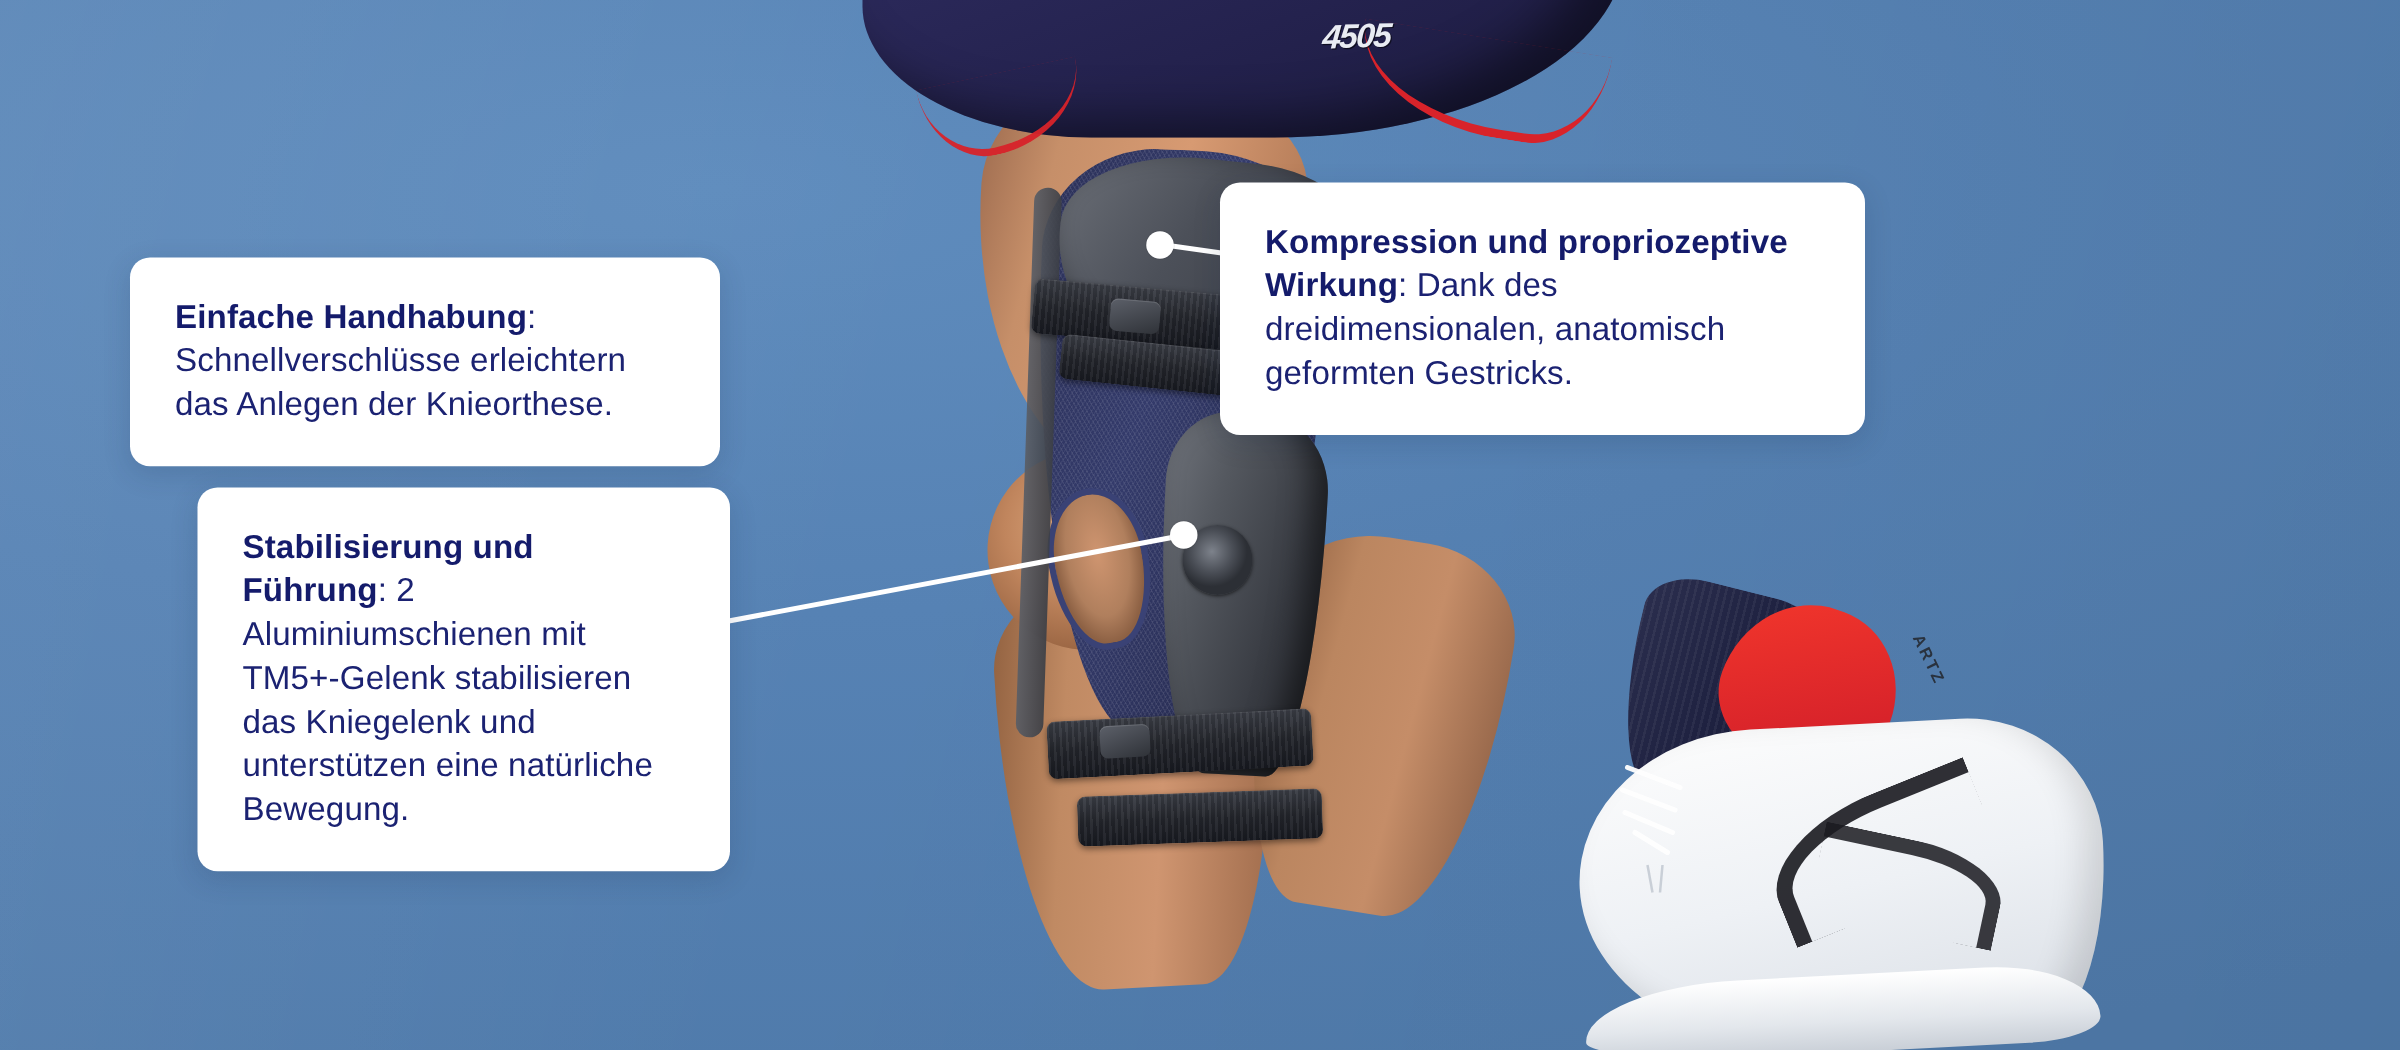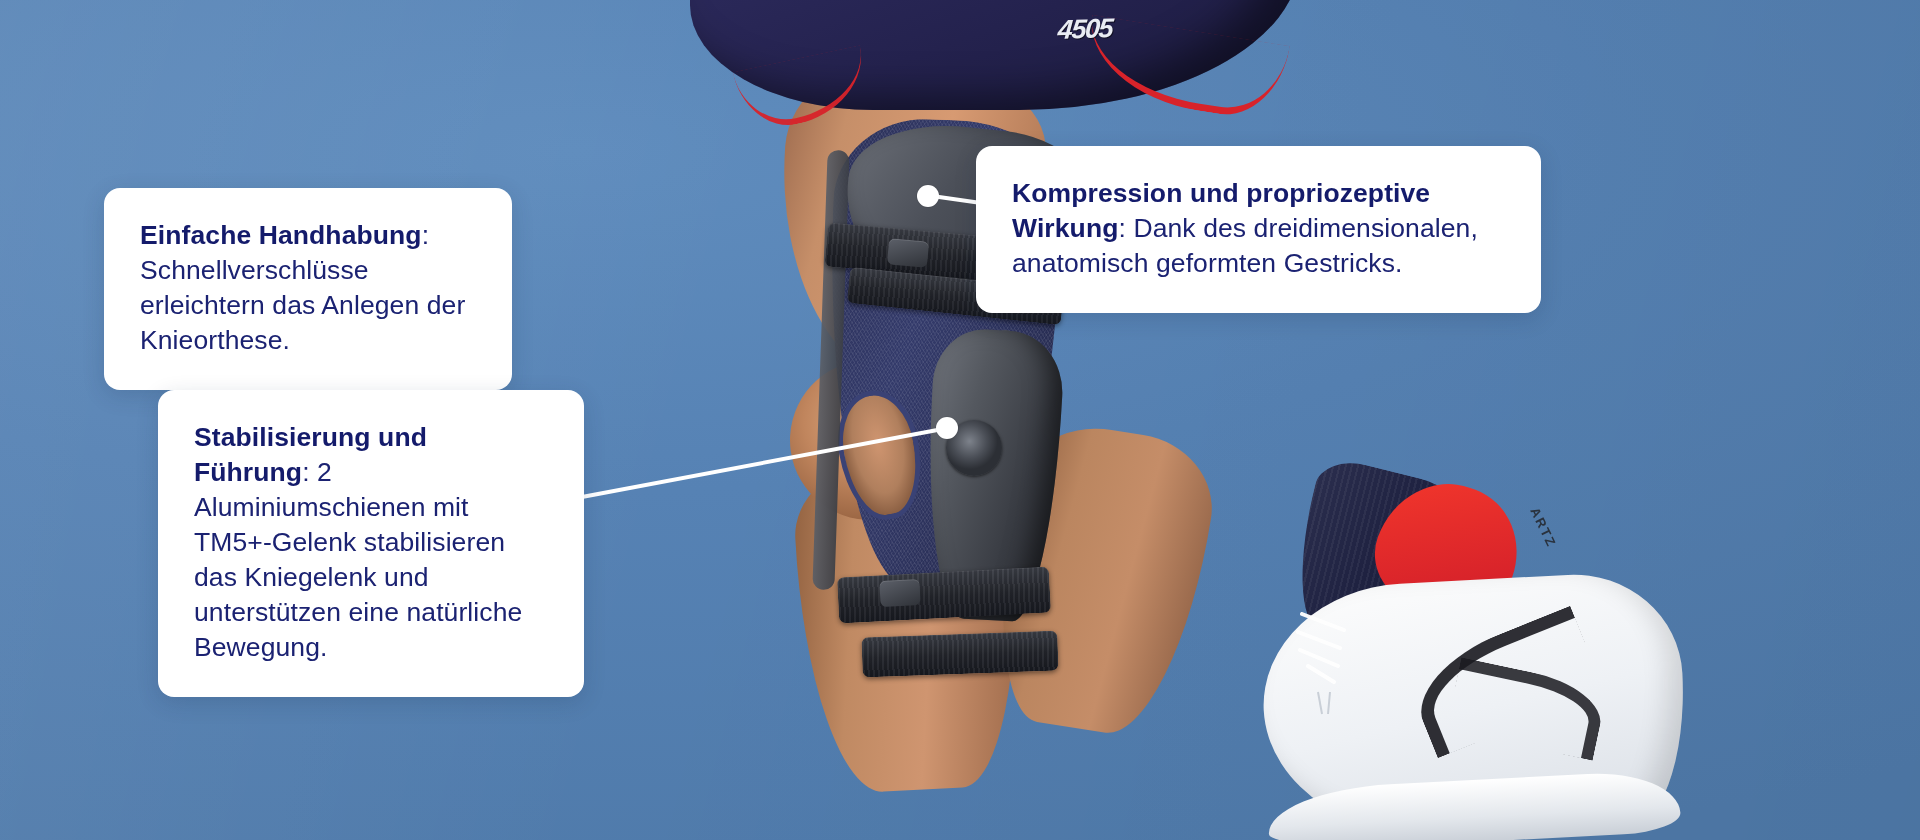--- a/index.html
+++ b/index.html
@@ -240,22 +240,22 @@
     font-size:26.5px;
     line-height:1.32;
     color:#1b2272;
     font-weight:400;
     letter-spacing:.1px;
   }
   .card p b, .card p strong {
     font-weight:bold;
     color:#141b6b;
   }
-  #card-1 { left:104px; top:188px;  width:408px; }
-  #card-2 { left:976px; top:146px;  width:565px; }
+  #card-1 { left:104px; top:206px;  width:472px; }
+  #card-2 { left:976px; top:146px;  width:516px; }
   #card-3 { left:158px; top:390px;  width:426px; }
 </style>
 </head>
 <body>
 
 <div id="stage">
 
   <div class="bg"></div>
   <div class="bg-sheen"></div>
 

